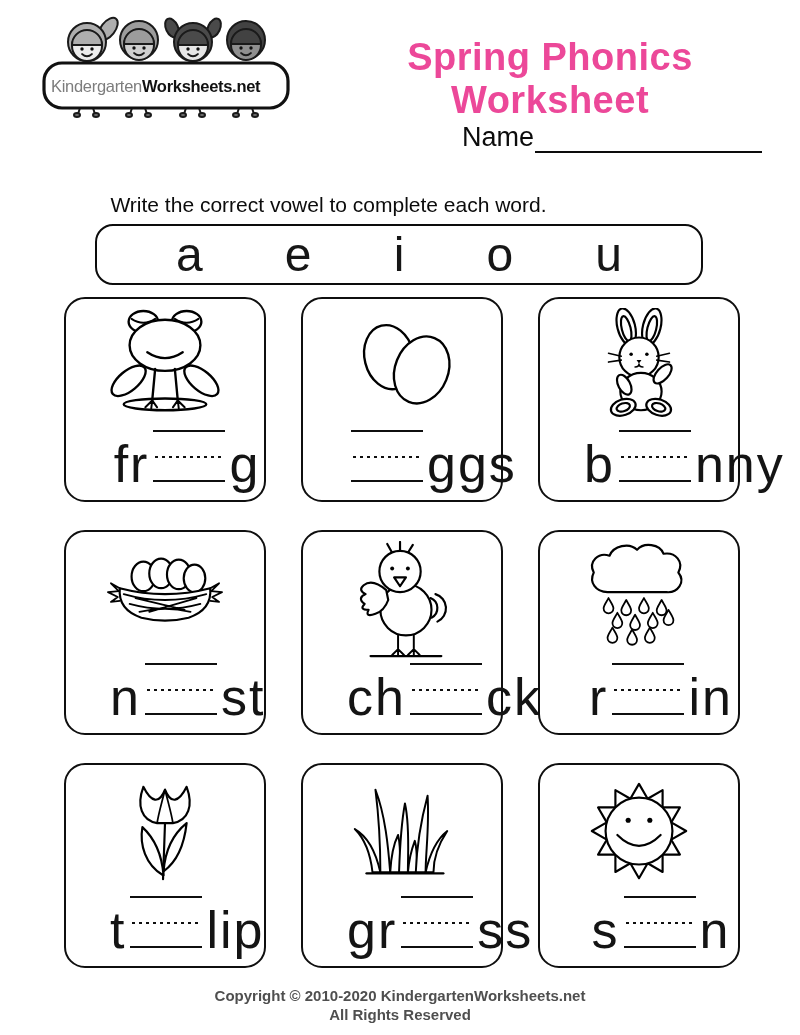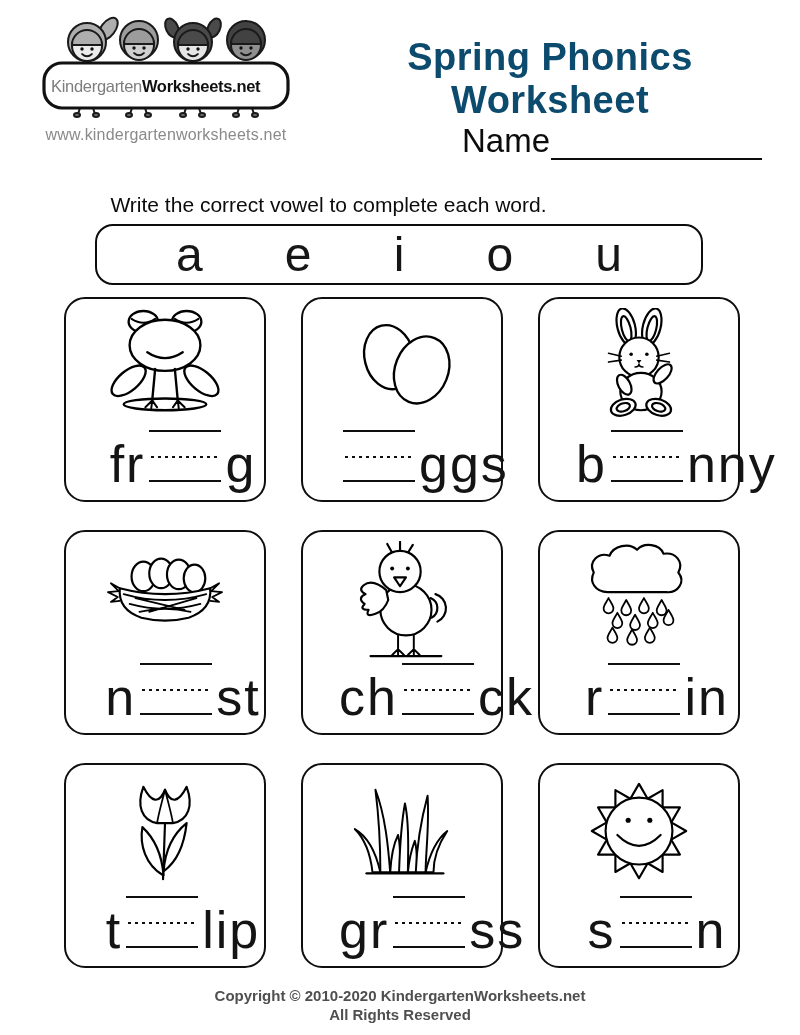--- a/index.html
+++ b/index.html
@@ -4,45 +4,45 @@
 <style>
   * { margin:0; padding:0; box-sizing:border-box; }
   body { background:#fff; font-family:"Liberation Sans", sans-serif; }
   .page { position:relative; width:800px; height:1035px; background:#fff; overflow:hidden; color:#111; }
 
   
   .logo { position:absolute; left:41px; top:12px; width:250px; text-align:center; }
   .website { margin-top:4px; font-size:16px; color:#8a8a8a; letter-spacing:.2px; }
 
   .title { position:absolute; left:312px; top:36px; width:476px; text-align:center;
-           font-size:38px; font-weight:600; letter-spacing:.5px; color:#0c4a6e; }
+           font-size:38px; font-weight:600; letter-spacing:.5px; color:#ec4899; }
 
   .name-row { position:absolute; left:462px; top:122px; width:300px; display:flex;
-              font-size:33px; color:#0c0c0c; }
+              font-size:27px; color:#0c0c0c; }
   .name-line { flex:1; border-bottom:2.4px solid #0c0c0c; margin-left:1px; }
 
   .instruction { position:absolute; left:0; top:193px; width:657px; text-align:center;
                  font-size:21px; color:#0c0c0c; }
 
   .vowel-box { position:absolute; left:95px; top:224px; width:608px; height:61px;
                border:2.4px solid #0c0c0c; border-radius:18px;
                display:flex; justify-content:space-around; align-items:center;
                padding:0 38px; }
   .vowel { font-size:48px; color:#161616; line-height:1; }
 
   
   .grid { position:absolute; left:64px; top:297px; display:grid;
           grid-template-columns:repeat(3,202px); grid-auto-rows:205px;
           column-gap:35px; row-gap:28px; }
   .card { position:relative; border:2.3px solid #0f0f0f; border-radius:21px; background:#fff; }
   .card-image { position:absolute; top:5px; left:0; right:0; height:122px;
                 display:flex; justify-content:center; align-items:flex-end; }
   .pic { width:160px; height:118px; }
 
-  .card-word { position:absolute; left:8px; right:0; bottom:10px; text-align:center;
+  .card-word { position:absolute; left:16px; right:0; bottom:10px; text-align:center;
                font-size:52px; line-height:1; letter-spacing:2px; color:#141414;
                white-space:nowrap;padding-left:28px; }
   .blank { display:inline-block; width:72px; height:52px; margin:0 4px;
            border-top:2.4px solid #0f0f0f; border-bottom:2.4px solid #0f0f0f;
            position:relative; vertical-align:baseline; }
   .blank::after { content:""; position:absolute; left:2px; right:2px; top:24px; height:2px;
                   background-image:repeating-linear-gradient(90deg,#0f0f0f 0 3px,transparent 3px 7px); }
 
   .footer { position:absolute; left:0; top:987px; width:800px; text-align:center;
             font-size:15px; line-height:18.5px; color:#4f4f4f;font-weight:bold; }
@@ -227,21 +227,20 @@
           <ellipse cx="107" cy="103" rx="3" ry="2" fill="#6f6f6f"></ellipse>
         <ellipse cx="142" cy="103" rx="3" ry="2" fill="#6f6f6f"></ellipse>
           <ellipse cx="161" cy="103" rx="3" ry="2" fill="#6f6f6f"></ellipse>
         <ellipse cx="195" cy="103" rx="3" ry="2" fill="#6f6f6f"></ellipse>
           <ellipse cx="214" cy="103" rx="3" ry="2" fill="#6f6f6f"></ellipse>
 
         <rect x="3" y="51" width="244" height="45" rx="18" fill="#fff" stroke="#111" stroke-width="3.2"></rect>
         <text x="10" y="80" font-size="16.5" letter-spacing="-0.3" fill="#7d7d7d" stroke="none" font-family="&quot;Liberation Sans&quot;,sans-serif"><tspan>Kindergarten</tspan><tspan fill="#111" font-weight="bold">Worksheets.net</tspan></text>
       </g>
     </svg>
-    <div class="website">www.kindergartenworksheets.net</div>
   </div>
 
   <h1 class="title">Spring Phonics Worksheet</h1>
 
   <div class="name-row">
     <span>Name</span>
     <span class="name-line"></span>
   </div>
 
   <div class="instruction">Write the correct vowel to complete each word.</div>

